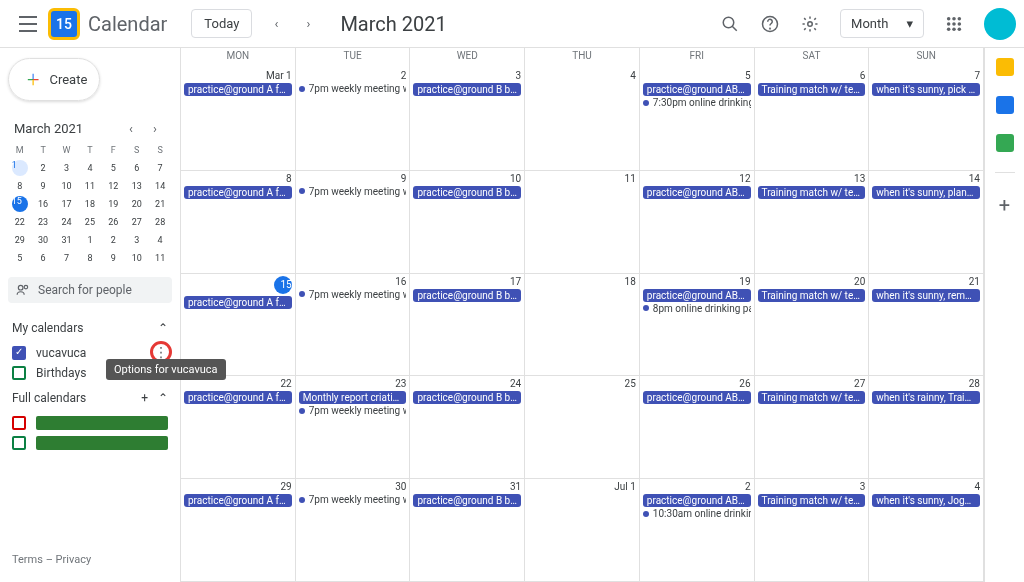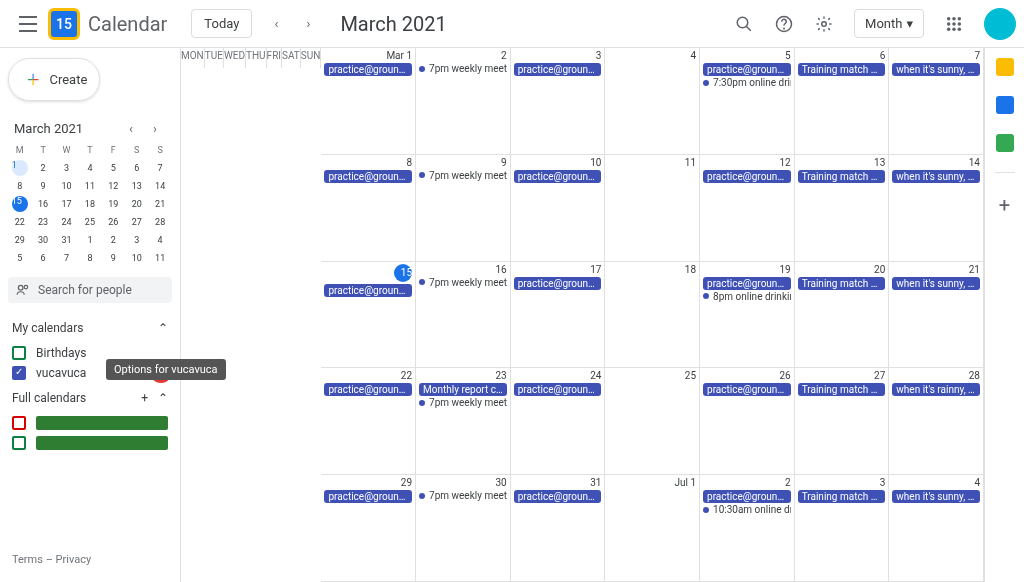--- a/index.html
+++ b/index.html
@@ -7,21 +7,21 @@
 .header{height:48px;display:flex;align-items:center;padding:0 8px;border-bottom:1px solid #e0e0e0}
 .hamburger{width:40px;height:40px;display:flex;align-items:center;justify-content:center;cursor:pointer}
 .logo-box{width:32px;height:32px;background:#1a73e8;border-radius:6px;display:flex;align-items:center;justify-content:center;color:#fff;font-weight:500;margin-right:8px;border:3px solid #fbbc04;font-size:14px}
 .app-title{font-size:20px;color:#5f6368;margin-right:24px}
 .today-btn{border:1px solid #dadce0;border-radius:4px;padding:6px 12px;font-size:13px;cursor:pointer;margin-right:8px}
 .nav-arrows{display:flex;margin-right:12px}
 .nav-arrow{width:32px;height:32px;display:flex;align-items:center;justify-content:center;cursor:pointer;color:#5f6368}
 .period-title{font-size:20px;color:#3c4043;margin-left:4px}
 .header-right{margin-left:auto;display:flex;align-items:center;gap:4px}
 .icon-btn{width:36px;height:36px;display:flex;align-items:center;justify-content:center;cursor:pointer;color:#5f6368;border-radius:50%}
-.view-select{border:1px solid #dadce0;border-radius:4px;padding:6px 10px;font-size:13px;cursor:pointer;display:flex;align-items:center;gap:4px;margin:0 8px}
+.view-select{border:1px solid #dadce0;border-radius:4px;padding:6px 10px;font-size:13px;cursor:pointer;display:flex;align-items:center;gap:18px;margin:0 8px}
 .avatar{width:32px;height:32px;border-radius:50%;background:#00bcd4;margin-left:8px}
 .body-wrap{display:flex;height:534px}
 .sidebar{width:180px;padding:10px 8px;display:flex;flex-direction:column}
 .create-btn{display:flex;align-items:center;gap:10px;padding:8px 18px;border:1px solid #e0e0e0;border-radius:24px;box-shadow:0 1px 3px rgba(0,0,0,.15);margin-bottom:14px;width:92px;cursor:pointer}
 .plus-icon{font-size:22px;font-weight:300;background:conic-gradient(from 45deg,#ea4335 0 90deg,#fbbc04 90deg 180deg,#34a853 180deg 270deg,#4285f4 270deg 360deg);-webkit-background-clip:text;background-clip:text;color:transparent}
 .mini-header{display:flex;align-items:center;justify-content:space-between;font-size:13px;color:#3c4043;padding:2px 6px}
 .mini-nav{display:flex;gap:2px}
 .mini-arrow{width:22px;height:22px;display:flex;align-items:center;justify-content:center;cursor:pointer;color:#5f6368}
 .mini-cal{width:100%;font-size:9px;color:#3c4043}
 .mini-row{display:flex}
@@ -32,21 +32,21 @@
 .search-people{background:#f1f3f4;border-radius:4px;padding:6px 8px;display:flex;align-items:flex-end;gap:8px;margin:10px 0;color:#5f6368;font-size:12px}
 .section-title{font-size:12px;color:#3c4043;display:flex;align-items:center;justify-content:space-between;padding:8px 4px;cursor:pointer}
 .cal-item{display:flex;align-items:center;gap:10px;padding:3px 4px;font-size:12px;position:relative}
 .cal-check{width:14px;height:14px;border:2px solid;border-radius:2px;flex-shrink:0}
 .cal-check.checked{background:currentColor;position:relative}
 .cal-check.checked::after{content:"✓";position:absolute;color:#fff;font-size:10px;top:-2px;left:1px}
 .cal-dots-ring{position:absolute;right:0;top:-2px;width:22px;height:22px;border:3px solid #e53935;border-radius:50%;display:flex;align-items:center;justify-content:center;cursor:pointer}
 .cal-dots{font-size:14px;color:#5f6368;line-height:0}
 .tooltip{position:absolute;left:106px;top:359px;background:#555;color:#fff;font-size:11px;padding:4px 8px;border-radius:3px;z-index:50;white-space:nowrap}
 .footer-links{margin-top:auto;font-size:11px;color:#70757a;padding:6px 4px}
-.grid{flex:1;display:flex;flex-direction:row;border-left:1px solid #e0e0e0}
+.grid{flex:1;display:flex;flex-direction:column;border-left:1px solid #e0e0e0}
 .grid-head-row{display:flex;height:20px}
 .grid-head{flex:1;text-align:center;font-size:10px;color:#70757a;padding-top:2px;border-right:1px solid #e0e0e0}
 .grid-body{flex:1;display:grid;grid-template-columns:repeat(7,1fr);grid-template-rows:repeat(5,1fr)}
 .day-cell{border-right:1px solid #e0e0e0;border-bottom:1px solid #e0e0e0;padding:2px 3px;overflow:hidden;font-size:10px}
 .day-num{text-align:right;font-size:10px;color:#3c4043;margin-bottom:2px}
 .day-num .today-dot{display:inline-block;background:#1a73e8;color:#fff;border-radius:50%;width:18px;height:18px;line-height:18px}
 .event-chip{background:#3f51b5;color:#fff;border-radius:3px;padding:1px 4px;margin-bottom:1px;white-space:nowrap;overflow:hidden;text-overflow:ellipsis;font-size:10px;cursor:pointer}
 .event-text{display:flex;align-items:center;gap:4px;white-space:nowrap;overflow:hidden;font-size:10px;cursor:pointer}
 .event-dot{width:6px;height:6px;border-radius:50%;background:#3f51b5;flex-shrink:0}
 .side-panel{width:40px;border-left:1px solid #e0e0e0;display:flex;flex-direction:column;align-items:center;padding-top:10px;gap:20px}
@@ -285,29 +285,29 @@
         </svg>
       <span>Search for people</span>
     </div>
 
     <div class="section-title">
       <span>My calendars</span>
       <span>⌃</span>
     </div>
     <div id="my-cals">
         <div class="cal-item">
-          <span class="cal-check" style="color:#0b8043"></span>
-          <span>Birthdays</span>
-        </div>
-        <div class="cal-item">
           <span class="cal-check checked" style="color:#3f51b5"></span>
           <span>vucavuca</span>
           <span class="cal-dots-ring">
             <span class="cal-dots">⋮</span>
           </span>
+        </div>
+        <div class="cal-item">
+          <span class="cal-check" style="color:#0b8043"></span>
+          <span>Birthdays</span>
         </div>
       </div>
 
     <div class="section-title">
       <span>Full calendars</span>
       <span style="display:flex;gap:10px">
         <span>+</span>
         <span>⌃</span>
       </span>
     </div>

